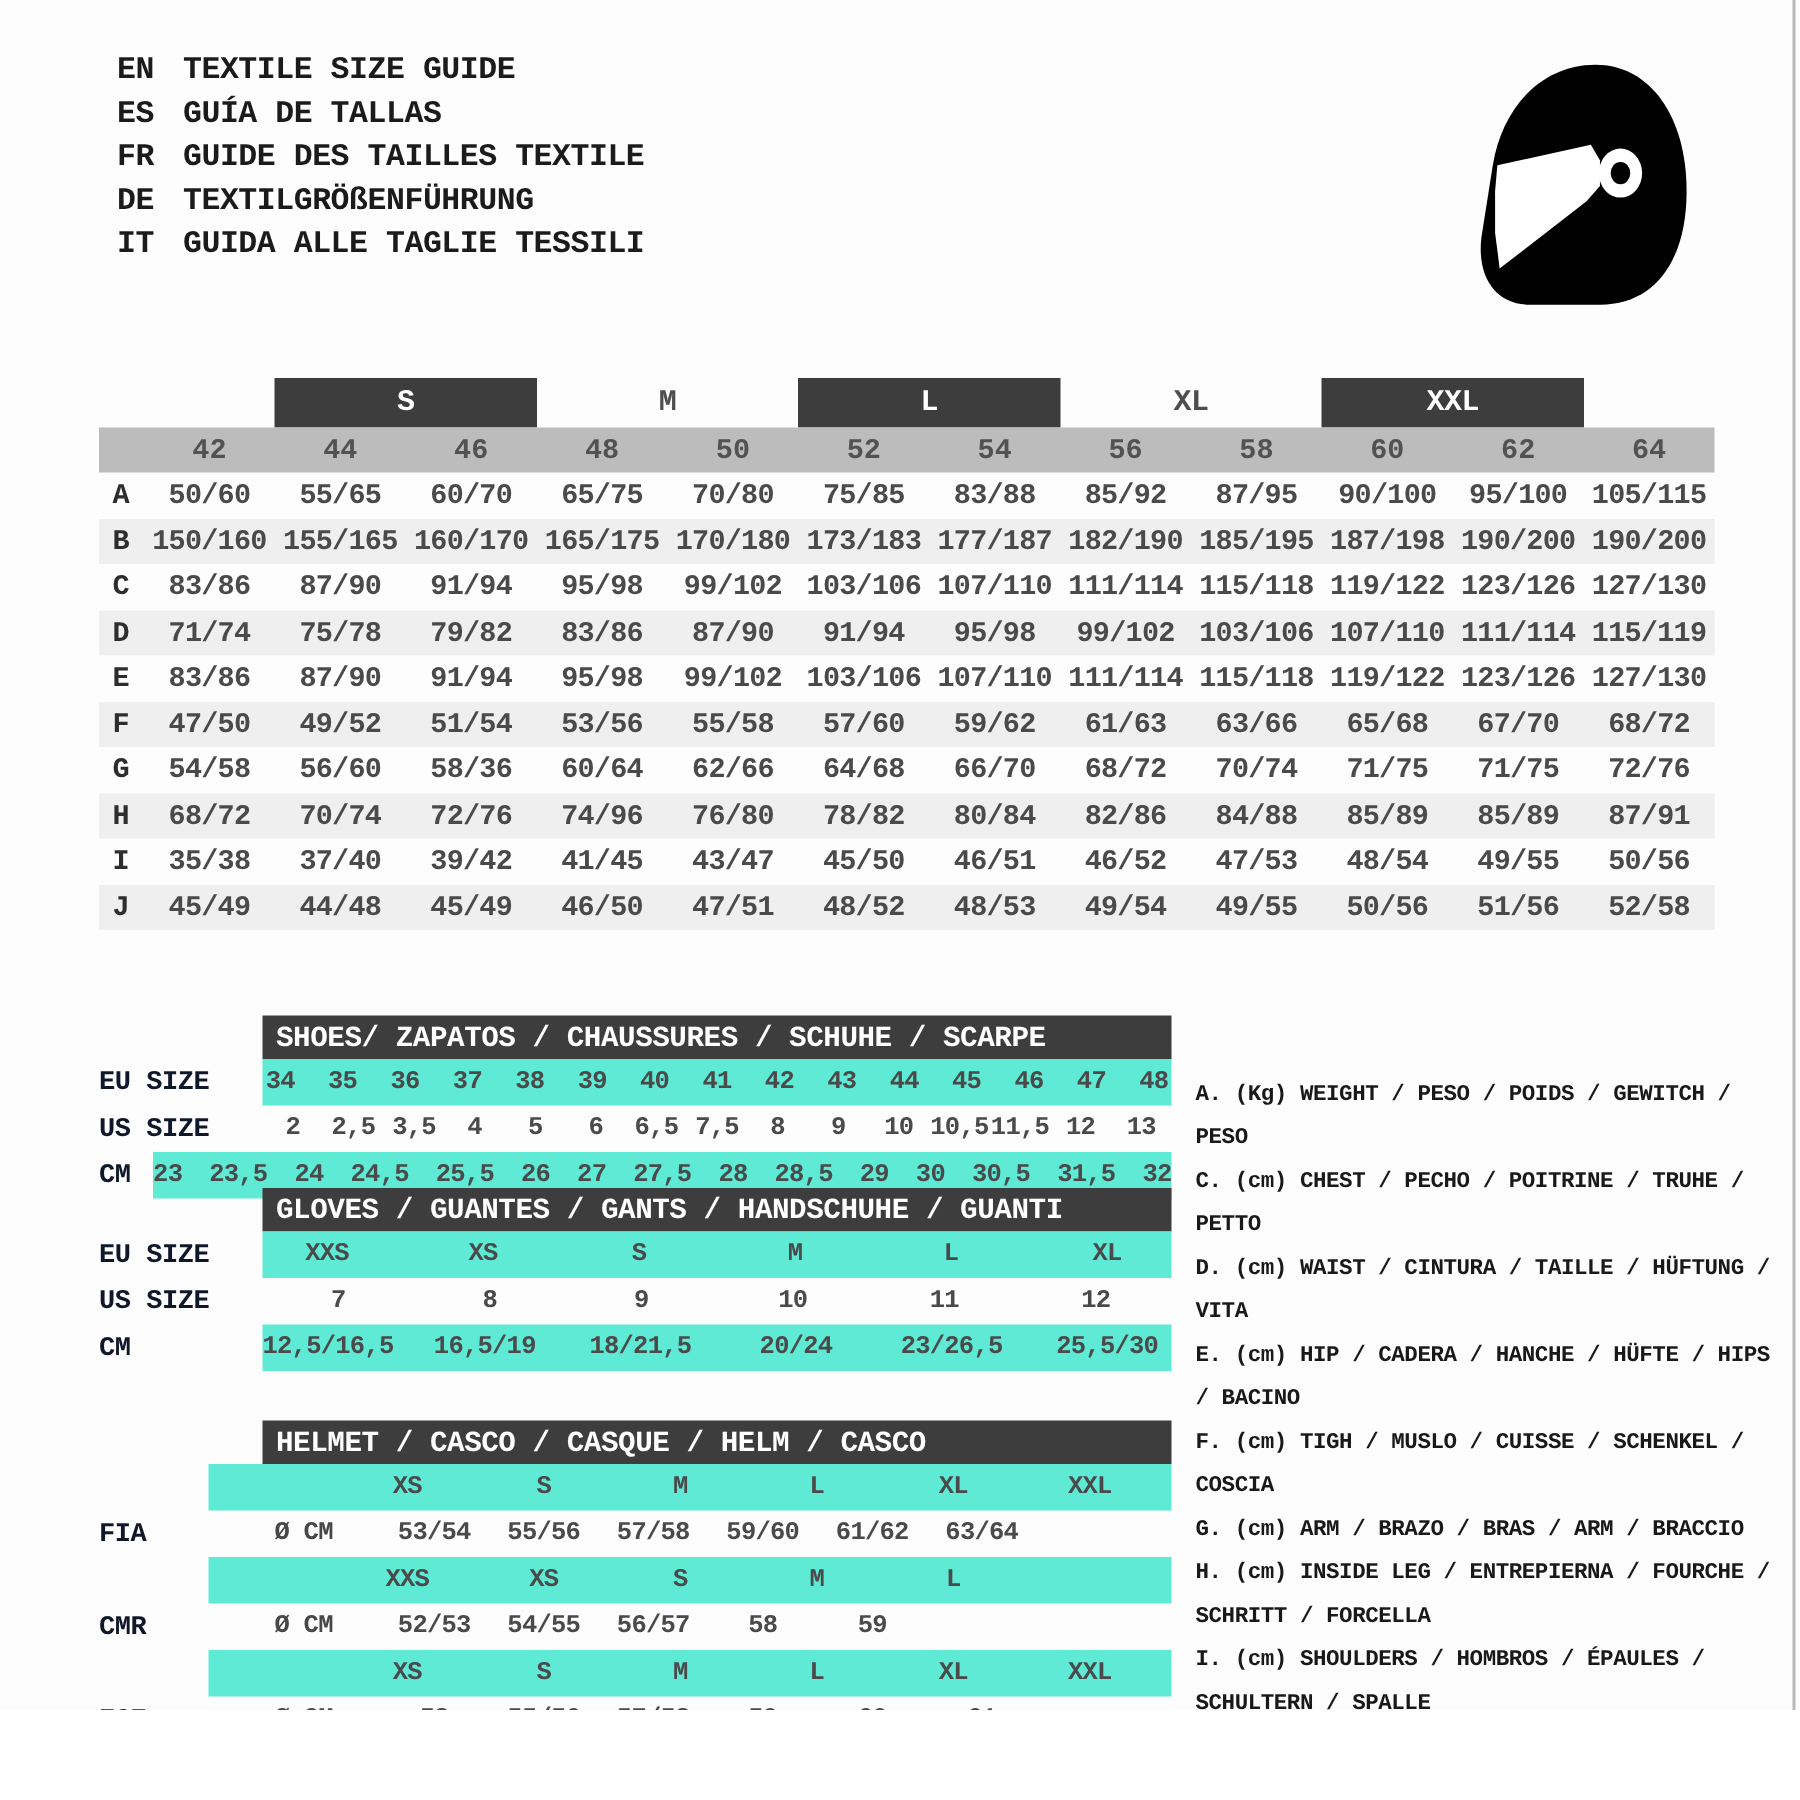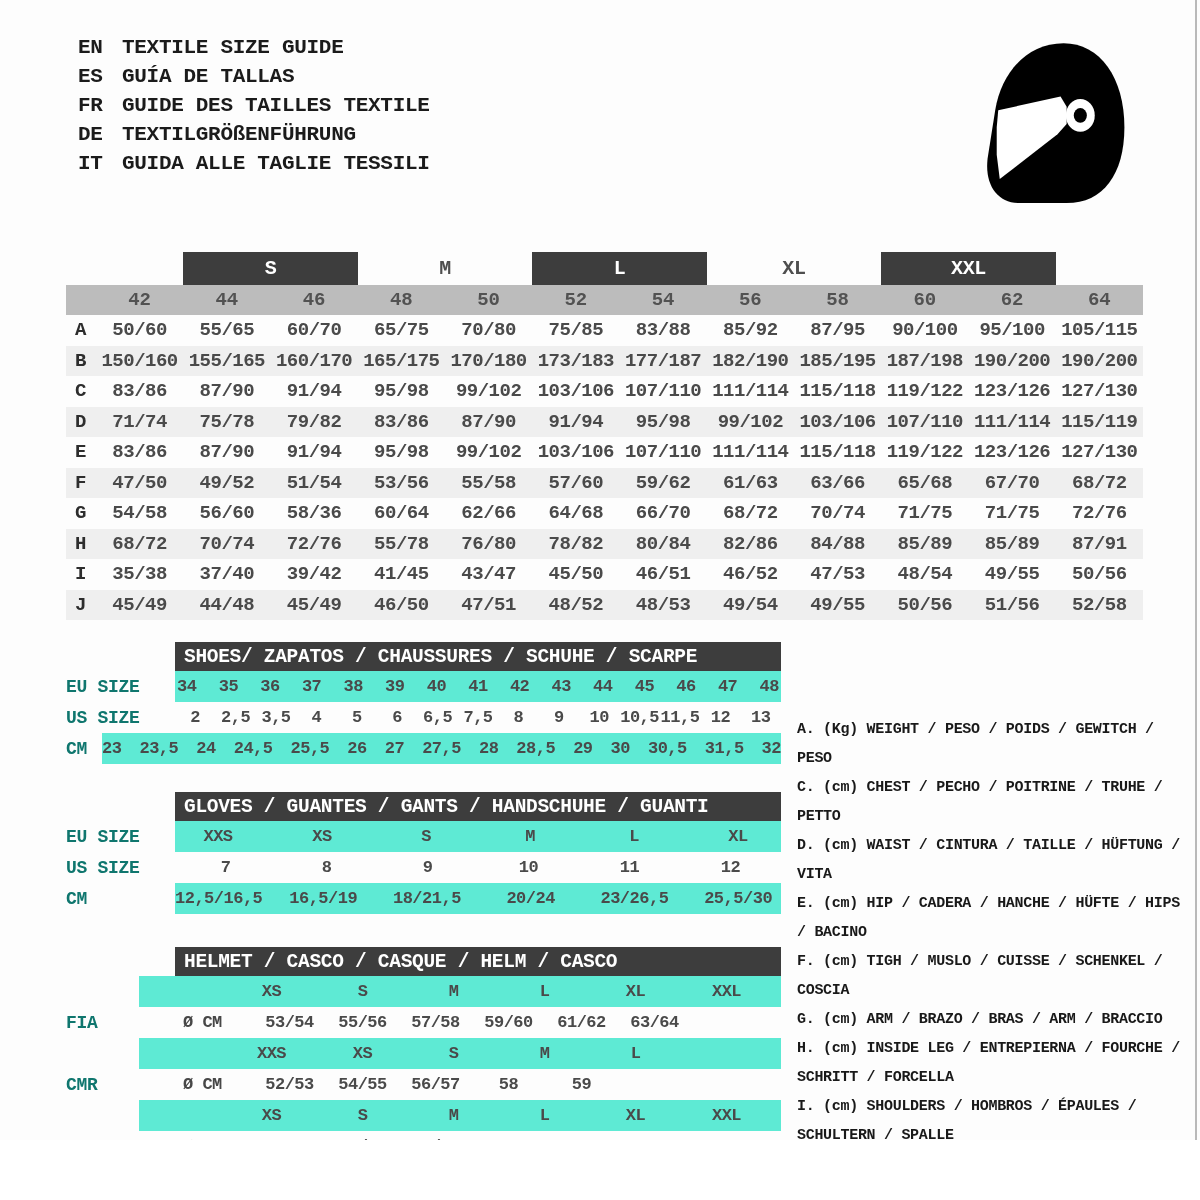--- a/index.html
+++ b/index.html
@@ -29,29 +29,29 @@
              font-weight:bold; font-size:19px; color:#525252; }
   .trows { position:absolute; left:66px; top:315px; width:1077px; }
   .trow { display:grid; grid-template-columns:30px repeat(12,1fr); height:30.5px; }
   .trow.alt { background:#efefef; }
   .tlabel { display:flex; align-items:center; padding-left:9px;
             font-weight:bold; font-size:19px; color:#2d2d2d; }
   .tcell { display:flex; align-items:center; justify-content:center;
            font-weight:bold; font-size:19px; color:#4a4a4a; letter-spacing:-0.5px; }
   
   .section { position:absolute; left:66px; width:715px; }
-  #shoes-section { top:642px; }
+  #shoes-section { top:677px; }
   #gloves-section { top:792px; }
   #helmet-section { top:947px; }
   .sec-header { margin-left:109px; height:29px; background:#3d3d3d; color:#fff;
                 display:flex; align-items:center; padding-left:9px;
                 font-weight:bold; font-size:19.5px; letter-spacing:-0.3px; }
   .srow { display:flex; height:31px; }
   .srow .rlabel { width:109px; display:flex; align-items:center;
-                  font-weight:bold; font-size:18px; color:#0f766e; letter-spacing:-0.3px; }
+                  font-weight:bold; font-size:18px; color:#0f172a; letter-spacing:-0.3px; }
   .srow .cells { flex:1; display:grid; }
   .cells.gray { background:#5eead4;gap:18px; }
   .scell { display:flex; align-items:center; justify-content:center;
            font-weight:bold; font-size:17px; color:#4a4a4a; letter-spacing:-0.5px; }
   .shoes-cells  { grid-template-columns:repeat(15,1fr); }
   .gloves-cells { grid-template-columns:repeat(6,1fr); }
   .helm-cells   { grid-template-columns:78px repeat(6,73px) 1fr; }
   .scell.unit { justify-content:flex-start; padding-left:8px; color:#474747; }
   
   .legend { position:absolute; left:797px; top:715px; width:392px;
@@ -223,21 +223,21 @@
         <div class="tcell">70/74</div>
         <div class="tcell">71/75</div>
         <div class="tcell">71/75</div>
         <div class="tcell">72/76</div>
       </div>
       <div class="trow alt">
         <div class="tlabel">H</div>
         <div class="tcell">68/72</div>
         <div class="tcell">70/74</div>
         <div class="tcell">72/76</div>
-        <div class="tcell">55/78</div>
+        <div class="tcell">74/96</div>
         <div class="tcell">76/80</div>
         <div class="tcell">78/82</div>
         <div class="tcell">80/84</div>
         <div class="tcell">82/86</div>
         <div class="tcell">84/88</div>
         <div class="tcell">85/89</div>
         <div class="tcell">85/89</div>
         <div class="tcell">87/91</div>
       </div>
       <div class="trow">

